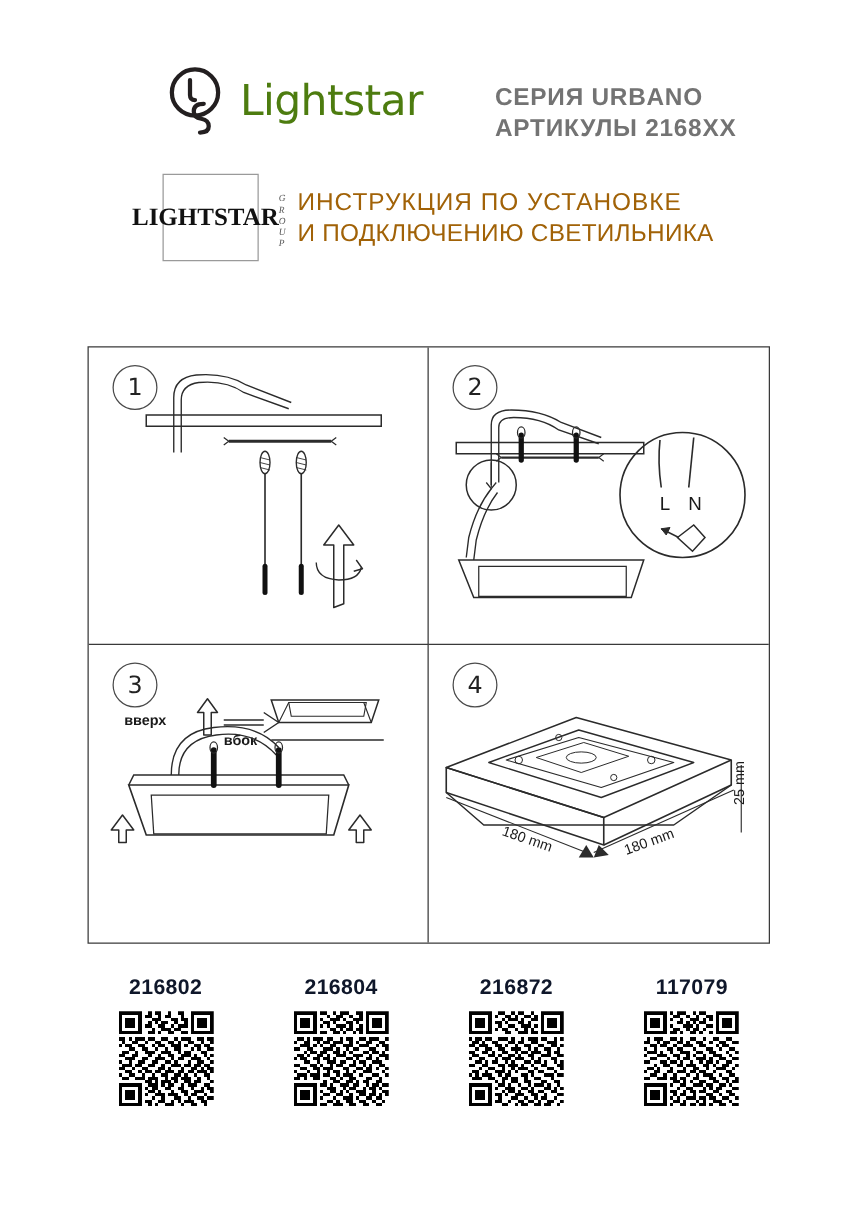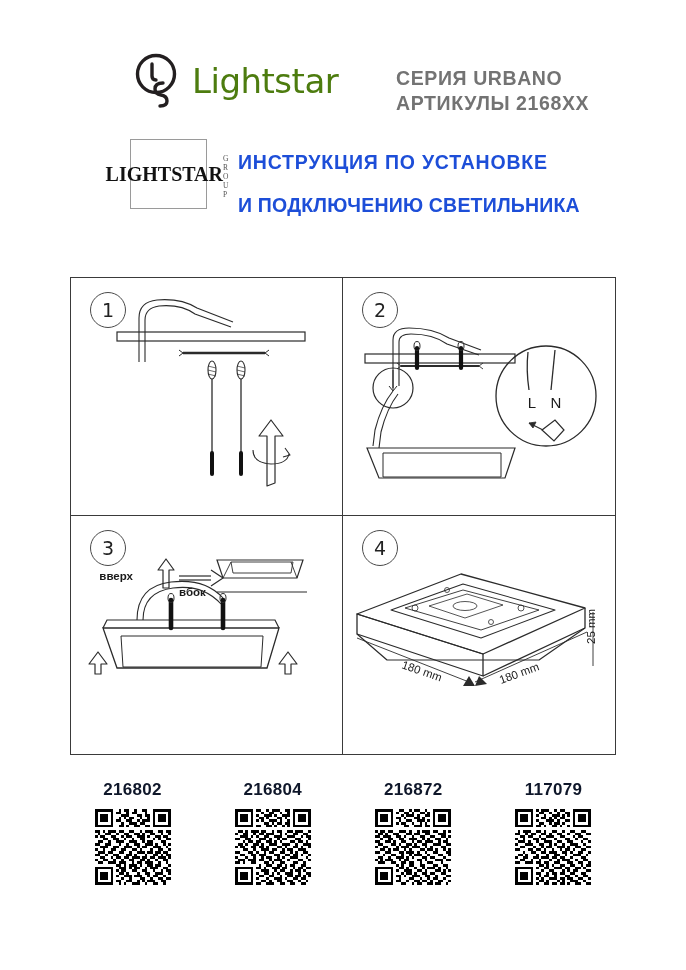--- a/index.html
+++ b/index.html
@@ -18,26 +18,26 @@
   .brand-word{font-size:34px;letter-spacing:-0.5px;color:#4d7c0f;margin-left:8px;
     font-family:"DejaVu Sans", sans-serif;font-weight:400;}
   .series-block{position:absolute;left:396px;top:66px;line-height:1.28;}
   .series-line{font-size:19.5px;font-weight:bold;letter-spacing:0.6px;color:#737373;white-space:nowrap;}
   .lsg-badge{position:absolute;left:130px;top:139px;width:77px;height:70px;
     border:1px solid #9a9a9a;box-sizing:border-box;background:#fff;
     display:flex;flex-direction:row;align-items:center;justify-content:center;padding-top:2px;}
   .lsg-light,.lsg-star{font-family:"Liberation Serif", serif;font-weight:bold;
     font-size:20px;line-height:0.97;color:#111;letter-spacing:0px;}
   .lsg-group{font-family:"Liberation Serif", serif;font-size:7.5px;letter-spacing:3px;
-    color:#555;margin-top:2px;}
+    color:#555;margin-top:2px;font-style:italic;}
   .tricolor{margin-top:3px;width:52px;height:3px;display:flex;}
   .tricolor i{flex:1;height:100%;display:block;}
   .title-block{position:absolute;left:238px;top:150px;line-height:1.3;}
-  .title-line{font-size:19.5px;font-weight:bold;letter-spacing:0.8px;color:#1d4ed8;white-space:nowrap;}
-  .title-line.l2{letter-spacing:0.2px;margin-top:18px;}
+  .title-line{font-size:19.5px;font-weight:normal;letter-spacing:0.8px;color:#a16207;white-space:nowrap;}
+  .title-line.l2{letter-spacing:0.2px;}
 
   
   .grid{position:absolute;left:70px;top:277px;width:546px;height:478px;
     border:1.6px solid #3a3a3a;box-sizing:border-box;display:grid;
     grid-template-columns:1fr 1fr;grid-template-rows:1fr 1fr;}
   .panel{position:relative;box-sizing:border-box;overflow:hidden;}
   .panel.b1{border-right:1.2px solid #3a3a3a;border-bottom:1.2px solid #3a3a3a;}
   .panel.b2{border-bottom:1.2px solid #3a3a3a;}
   .panel.b3{border-right:1.2px solid #3a3a3a;}
   .step-badge{position:absolute;left:19px;top:14px;width:34px;height:34px;border-radius:50%;

